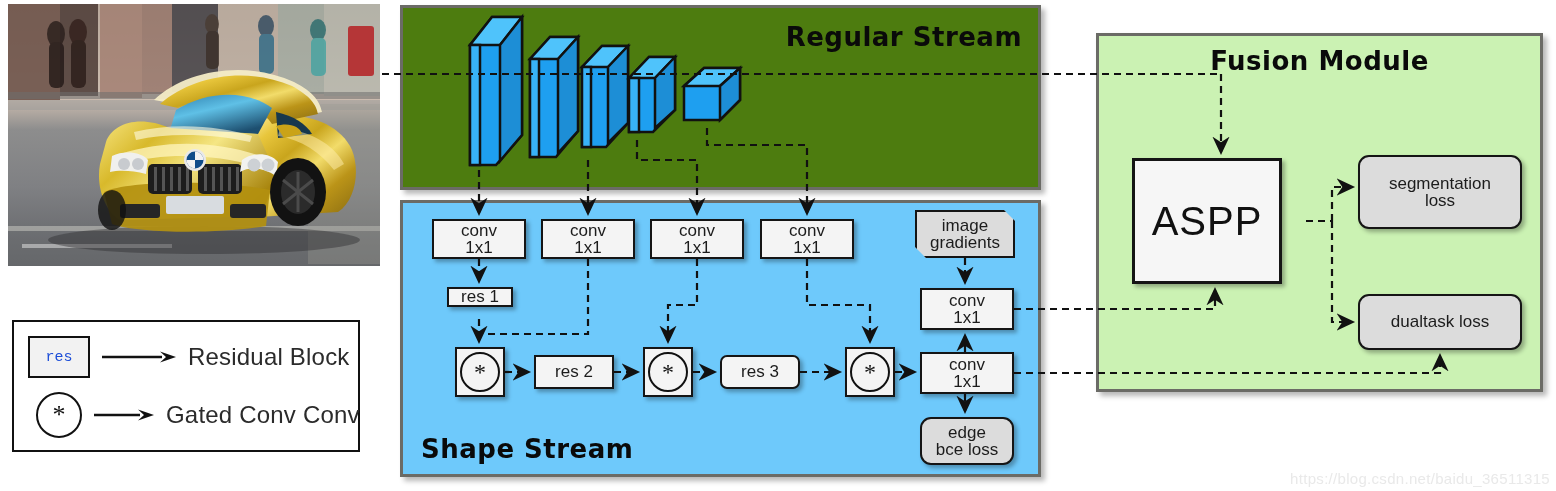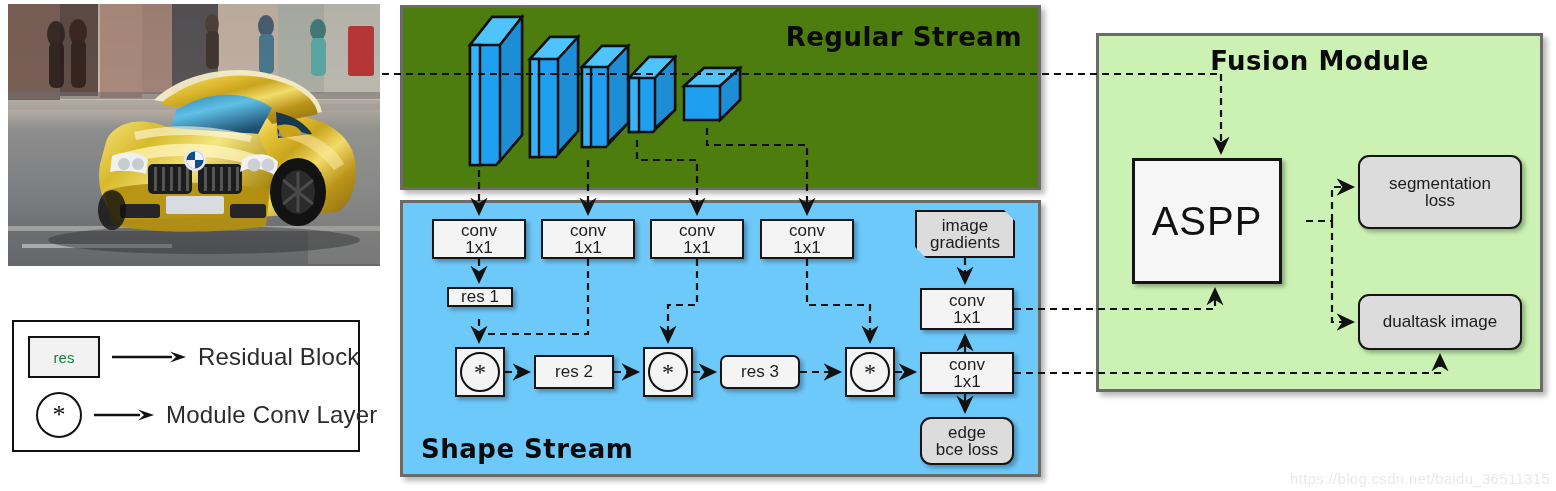--- a/index.html
+++ b/index.html
@@ -34,26 +34,27 @@
     box-sizing: border-box;
   }
   .legend-row {
     position: absolute;
     display: flex;
     align-items: center;
   }
   .legend-row.r1 { left: 14px; top: 14px; }
   .legend-row.r2 { left: 14px; top: 70px; }
   .legend-chip-box {
-    width: 72px; height: 42px;
+    width: 62px; height: 42px;
     border: 2px solid #111;
     background: #f2f2f2;
     display: flex; align-items: center; justify-content: center;
-    font-size: 15px; color: #15803d;
+    font-size: 15px; color: #1d4ed8;
     box-sizing: border-box;
+    font-family: Liberation Mono, monospace;
   }
   .legend-chip-circle {
     width: 46px; height: 46px;
     border: 2px solid #111;
     border-radius: 50%;
     background: #ffffff;
     display: flex; align-items: center; justify-content: center;
     box-sizing: border-box;
     margin-left: 8px;
   }
@@ -290,21 +291,21 @@
       <span class="legend-label">Residual Block</span>
     </div>
     <div class="legend-row r2">
       <div class="legend-chip-circle">
         <span class="ast">*</span>
       </div>
       <svg class="legend-arrow short" viewBox="0 0 64 14">
         <line x1="2" y1="7" x2="48" y2="7" stroke="#111" stroke-width="2.4"></line>
         <path d="M46 1.5 L62 7 L46 12.5 L52 7 Z" fill="#111"></path>
       </svg>
-      <span class="legend-label">Module Conv Layer</span>
+      <span class="legend-label">Gated Conv Conv</span>
     </div>
   </div>
 
   <div class="panel panel-regular">
     <div class="panel-title title-regular">Regular Stream</div>
   </div>
 
   <div class="slab" style="left:466px; top:11px;">
     <svg width="60" height="160" viewBox="0 0 60 160">
       <g filter="none">
@@ -393,21 +394,21 @@
 bce loss</div>
 
   <div class="panel panel-fusion">
     <div class="panel-title title-fusion">Fusion Module</div>
   </div>
 
   <div class="box aspp" style="left:1132px; top:158px; width:150px; height:126px;">ASPP</div>
 
   <div class="box rounded" style="left:1358px; top:155px; width:164px; height:74px;">segmentation
 loss</div>
-  <div class="box rounded" style="left:1358px; top:294px; width:164px; height:56px;">dualtask image</div>
+  <div class="box rounded" style="left:1358px; top:294px; width:164px; height:56px;">dualtask loss</div>
 
   <svg id="wires" viewBox="0 0 1556 491">
     <defs>
       <marker id="ah" markerWidth="9" markerHeight="9" refX="7" refY="4.5" orient="auto">
         <path d="M0,0.6 L8.4,4.5 L0,8.4 L2.6,4.5 Z" fill="#111"></path>
       </marker>
     </defs>
     <g stroke="#111" stroke-width="2.2" fill="none" stroke-dasharray="7 5">
 
       <path d="M382 74 L1221 74" stroke-dasharray="7 5"></path>

